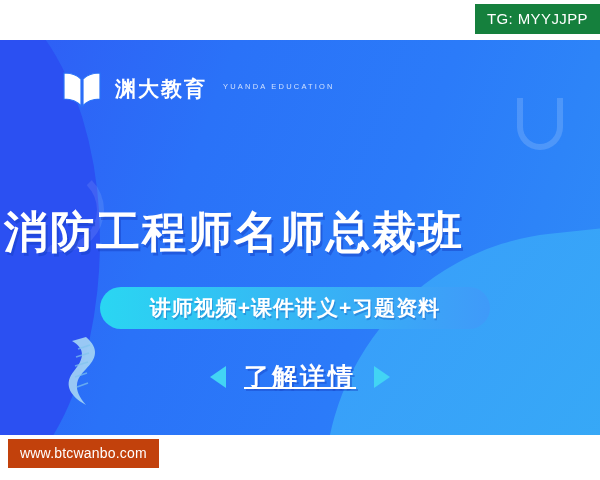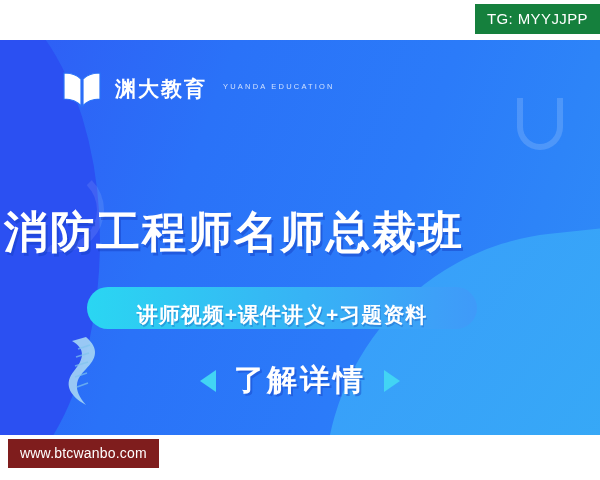--- a/index.html
+++ b/index.html
@@ -123,28 +123,28 @@
     font-size: 44px;
     font-weight: bold;
     letter-spacing: 2px;
     white-space: nowrap;
     text-shadow: 2px 3px 0 rgba(20,60,190,.45);
   }
 
   
   #subtitle-pill {
     position: absolute;
-    left: 87px;
+    left: 100px;
     top: 247px;
     width: 390px;
     height: 42px;
     border-radius: 21px;
     background: linear-gradient(90deg, #2ad6f2 0%, #35b9f4 45%, #3f9af9 100%);
     display: flex;
-    align-items: flex-end;
+    align-items: center;
     justify-content: center;
   }
   #subtitle-pill .pill-text {
     color: #ffffff;
     font-size: 21px;
     font-weight: bold;
     letter-spacing: 1px;
     white-space: nowrap;
     text-shadow: 1px 2px 0 rgba(20,80,180,.35);
   }
@@ -163,44 +163,45 @@
   .cta-arrow {
     width: 0;
     height: 0;
     border-top: 11px solid transparent;
     border-bottom: 11px solid transparent;
   }
   .cta-arrow.left  { border-right: 16px solid #42d4f4; }
   .cta-arrow.right { border-left: 16px solid #42d4f4; }
   .cta-text {
     color: #ffffff;
-    font-size: 30px;
+    font-size: 25px;
     font-weight: bold;
     letter-spacing: 3px;
     white-space: nowrap;
     text-shadow: 2px 2px 0 rgba(20,60,190,.40);
+    text-decoration: underline;
   }
 
   
   #tg-badge {
     position: absolute;
     right: 0;
     top: 4px;
     background: #15803d;
     color: #ffffff;
     font-size: 15px;
     padding: 6px 12px 7px 12px;
     letter-spacing: .4px;
     white-space: nowrap;
   }
   #site-badge {
     position: absolute;
     left: 8px;
     bottom: 12px;
-    background: #7f1d1d;
+    background: #c2410c;
     color: #ffffff;
     font-size: 14px;
     padding: 6px 12px 7px 12px;
     letter-spacing: .2px;
     white-space: nowrap;
   }
 </style>
 </head>
 <body>
 

